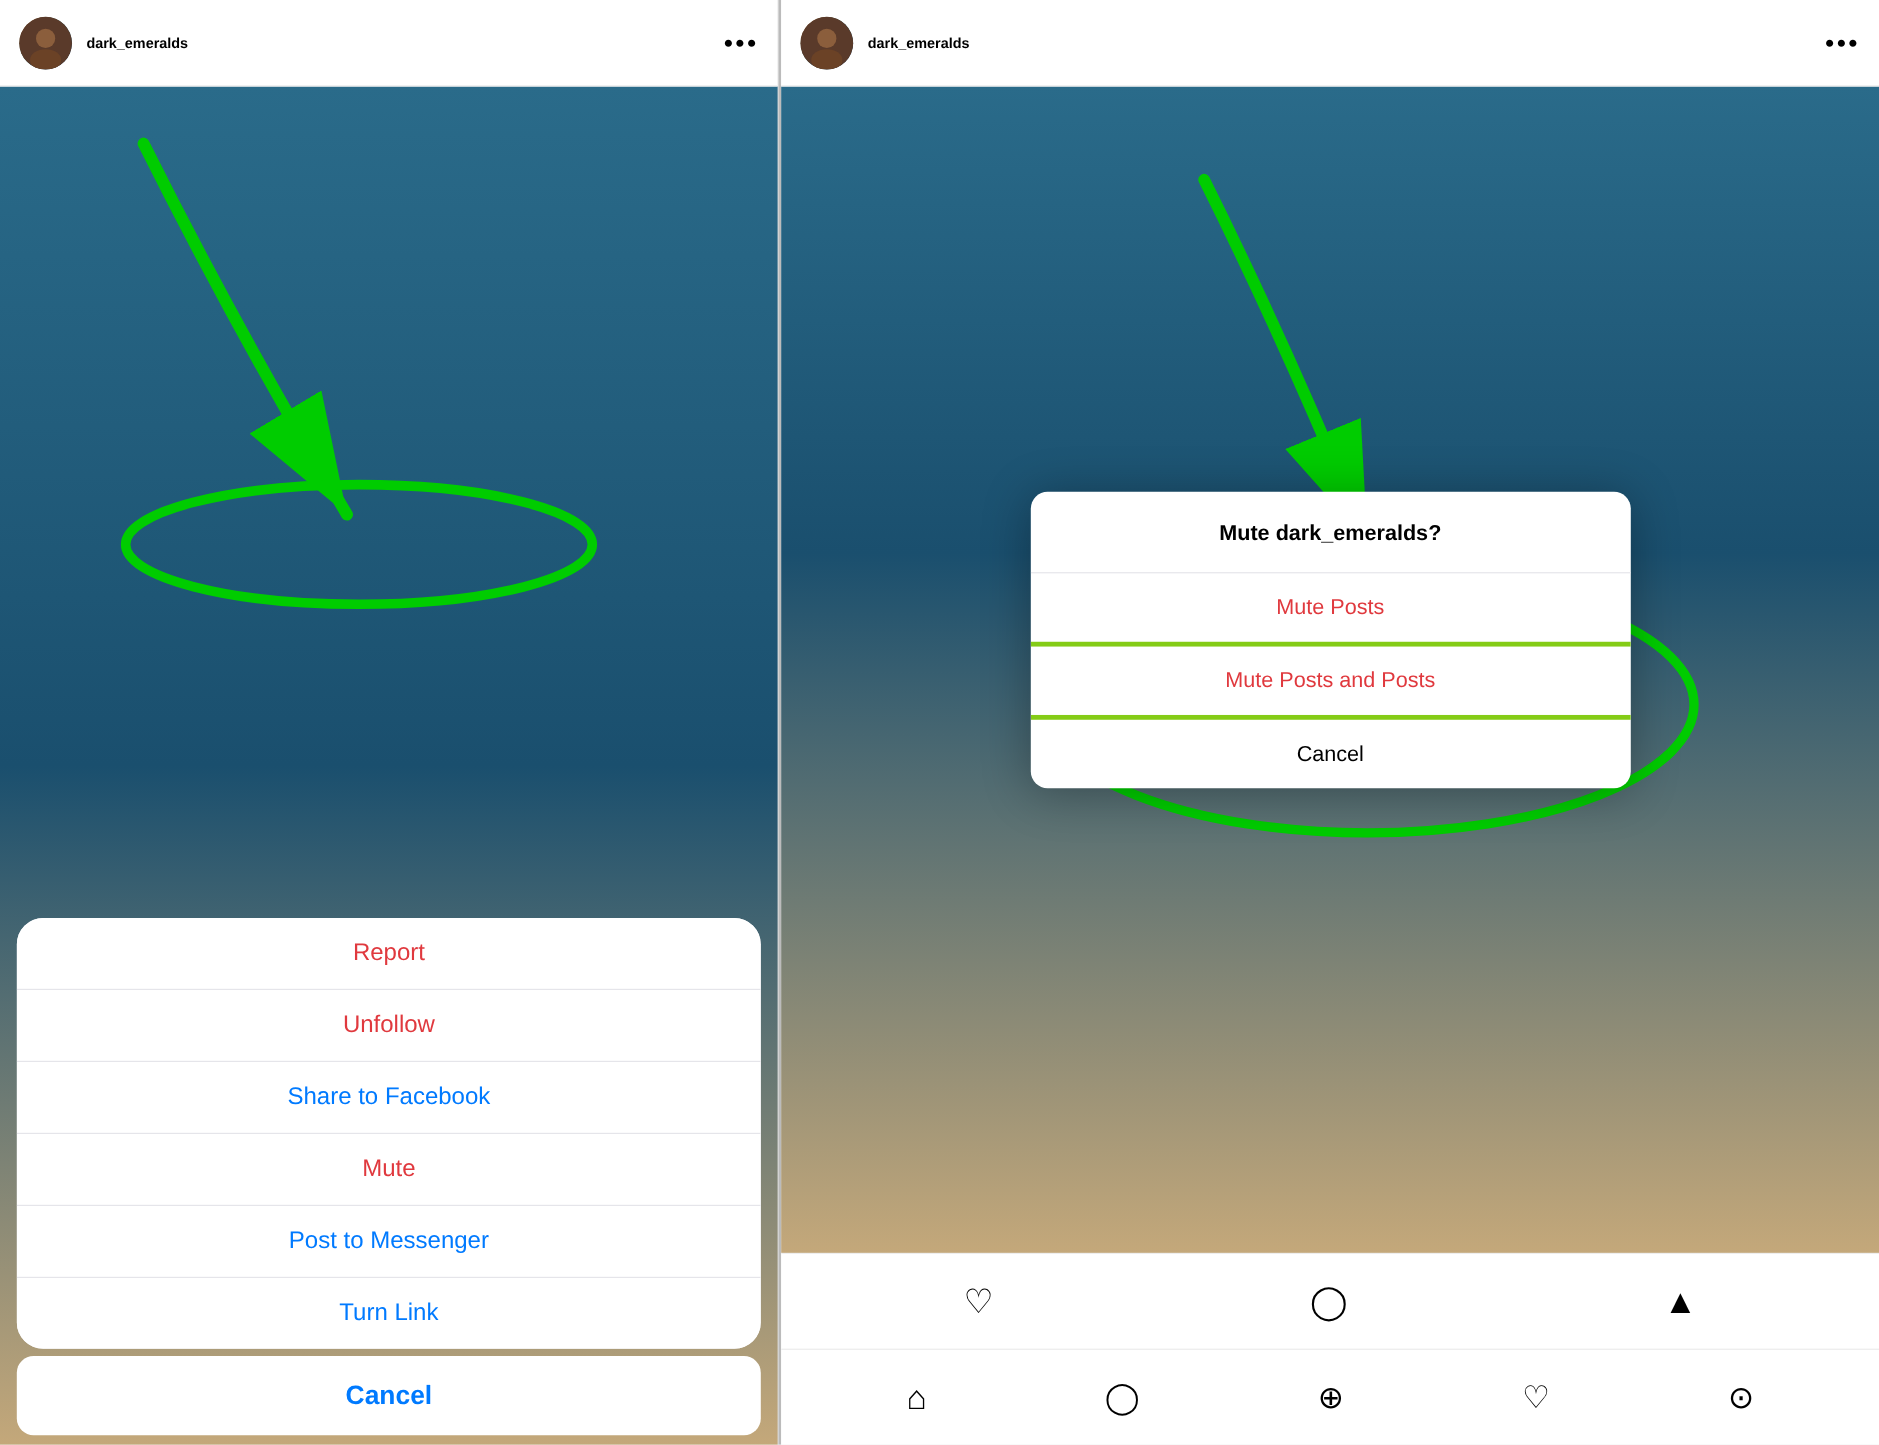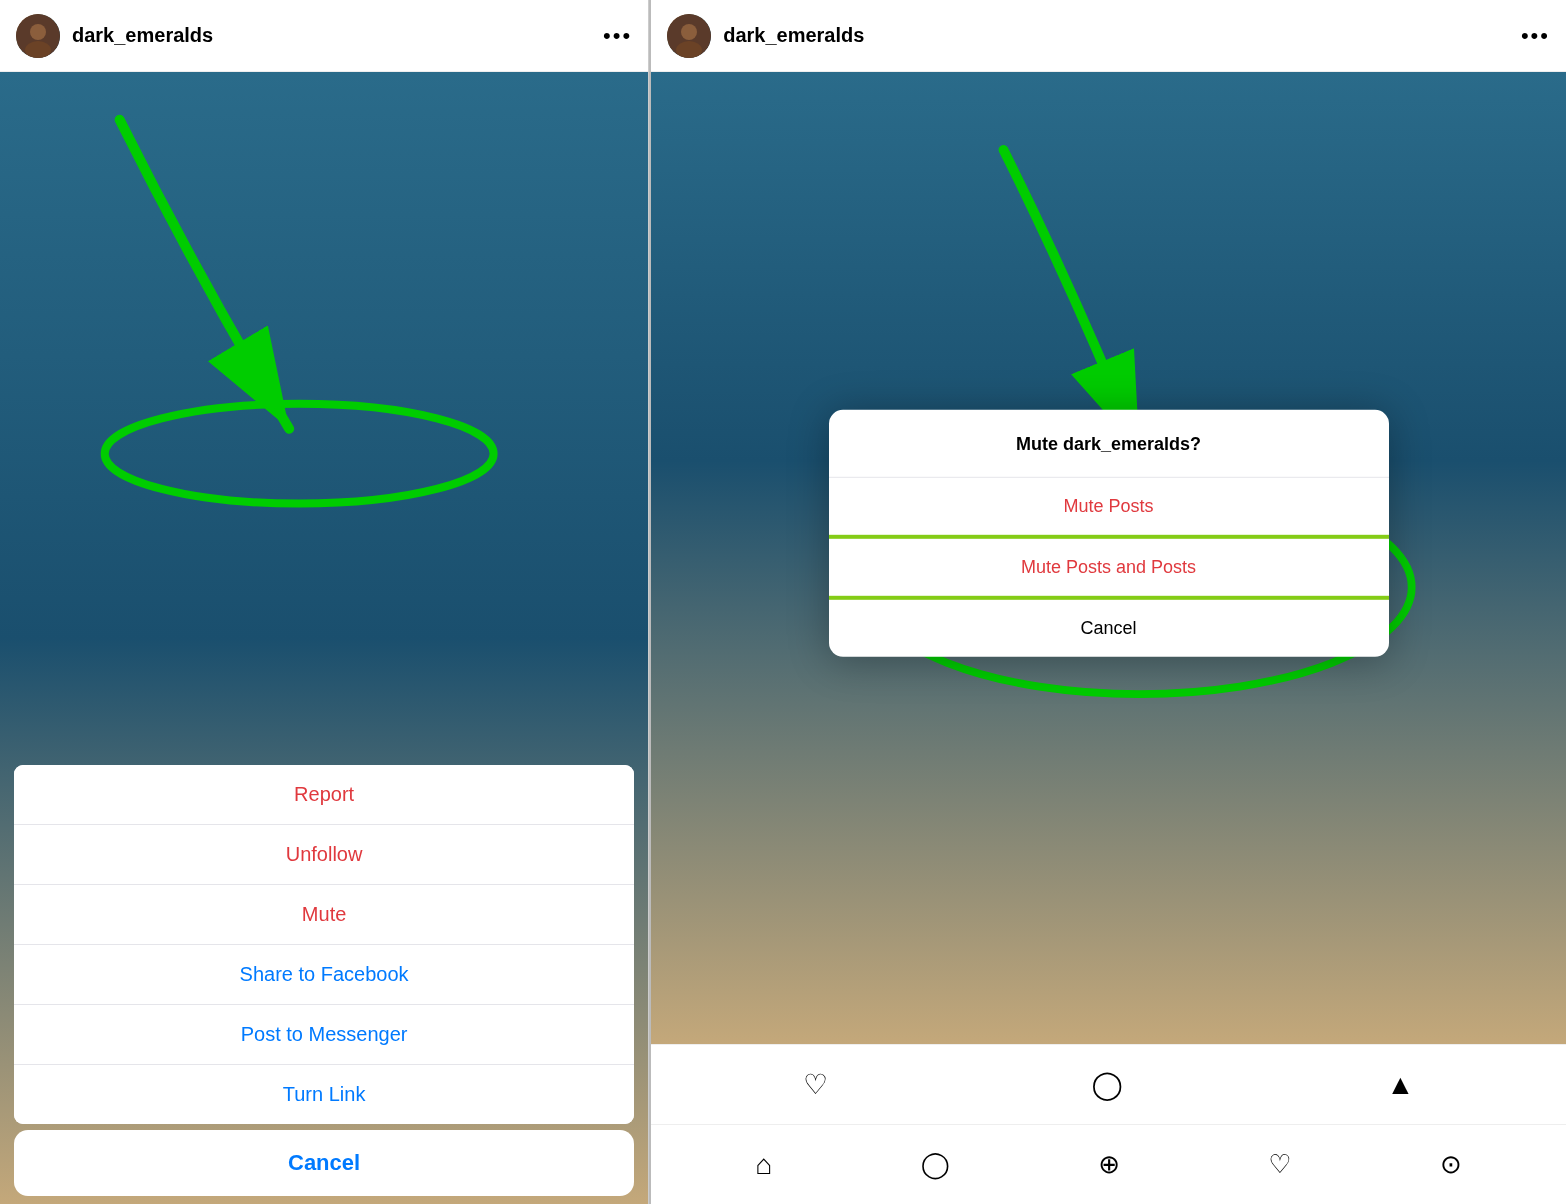--- a/index.html
+++ b/index.html
@@ -42,21 +42,21 @@
       background: linear-gradient(135deg, #8B4513, #2F4F4F, #1a1a2e);
       margin-right: 12px;
       overflow: hidden;
       display: flex;
       align-items: center;
       justify-content: center;
       font-size: 18px;
     }
 
     .username {
-      font-size: 20px;
+      font-size: 12px;
       font-weight: 600;
       color: #000;
       flex: 1;
     }
 
     .more-dots {
       font-size: 22px;
       color: #000;
       letter-spacing: 2px;
       cursor: pointer;
@@ -68,21 +68,21 @@
       position: relative;
     }
 
     
     .action-sheet {
       position: absolute;
       bottom: 80px;
       left: 14px;
       right: 14px;
       background: #f2f2f7;
-      border-radius: 9px;
+      border-radius: 22px;
       overflow: hidden;
       z-index: 100;
     }
 
     .action-item {
       background: #fff;
       text-align: center;
       padding: 18px 16px;
       font-size: 20px;
       cursor: pointer;
@@ -151,21 +151,21 @@
     }
 
     
     .mute-dialog {
       position: absolute;
       top: 50%;
       left: 50%;
       transform: translate(-50%, -60%);
       background: #fff;
       border-radius: 14px;
-      width: 560px;
+      width: 500px;
       overflow: hidden;
       z-index: 100;
       box-shadow: 0 4px 40px rgba(0,0,0,0.3);
     }
 
     .mute-dialog-header {
       padding: 24px 20px 12px;
       text-align: center;
       border-bottom: 1px solid #e5e5ea;
     }
@@ -259,22 +259,22 @@
     </div>
     <span class="username">dark_emeralds</span>
     <span class="more-dots">•••</span>
   </div>
 
   <div class="post-image-bg"></div>
 
   <div class="action-sheet">
     <div class="action-item red">Report</div>
     <div class="action-item red">Unfollow</div>
+    <div class="action-item blue">Share to Facebook</div>
     <div class="action-item mute">Mute</div>
-    <div class="action-item blue">Share to Facebook</div>
     <div class="action-item blue">Post to Messenger</div>
     <div class="action-item blue">Turn Link</div>
   </div>
 
   <div class="cancel-btn">Cancel</div>
 
   <svg class="annotations" viewBox="0 0 650 1204">
 
     <defs>
       <marker id="arrowhead-l" markerWidth="10" markerHeight="7" refX="10" refY="3.5" orient="auto">

